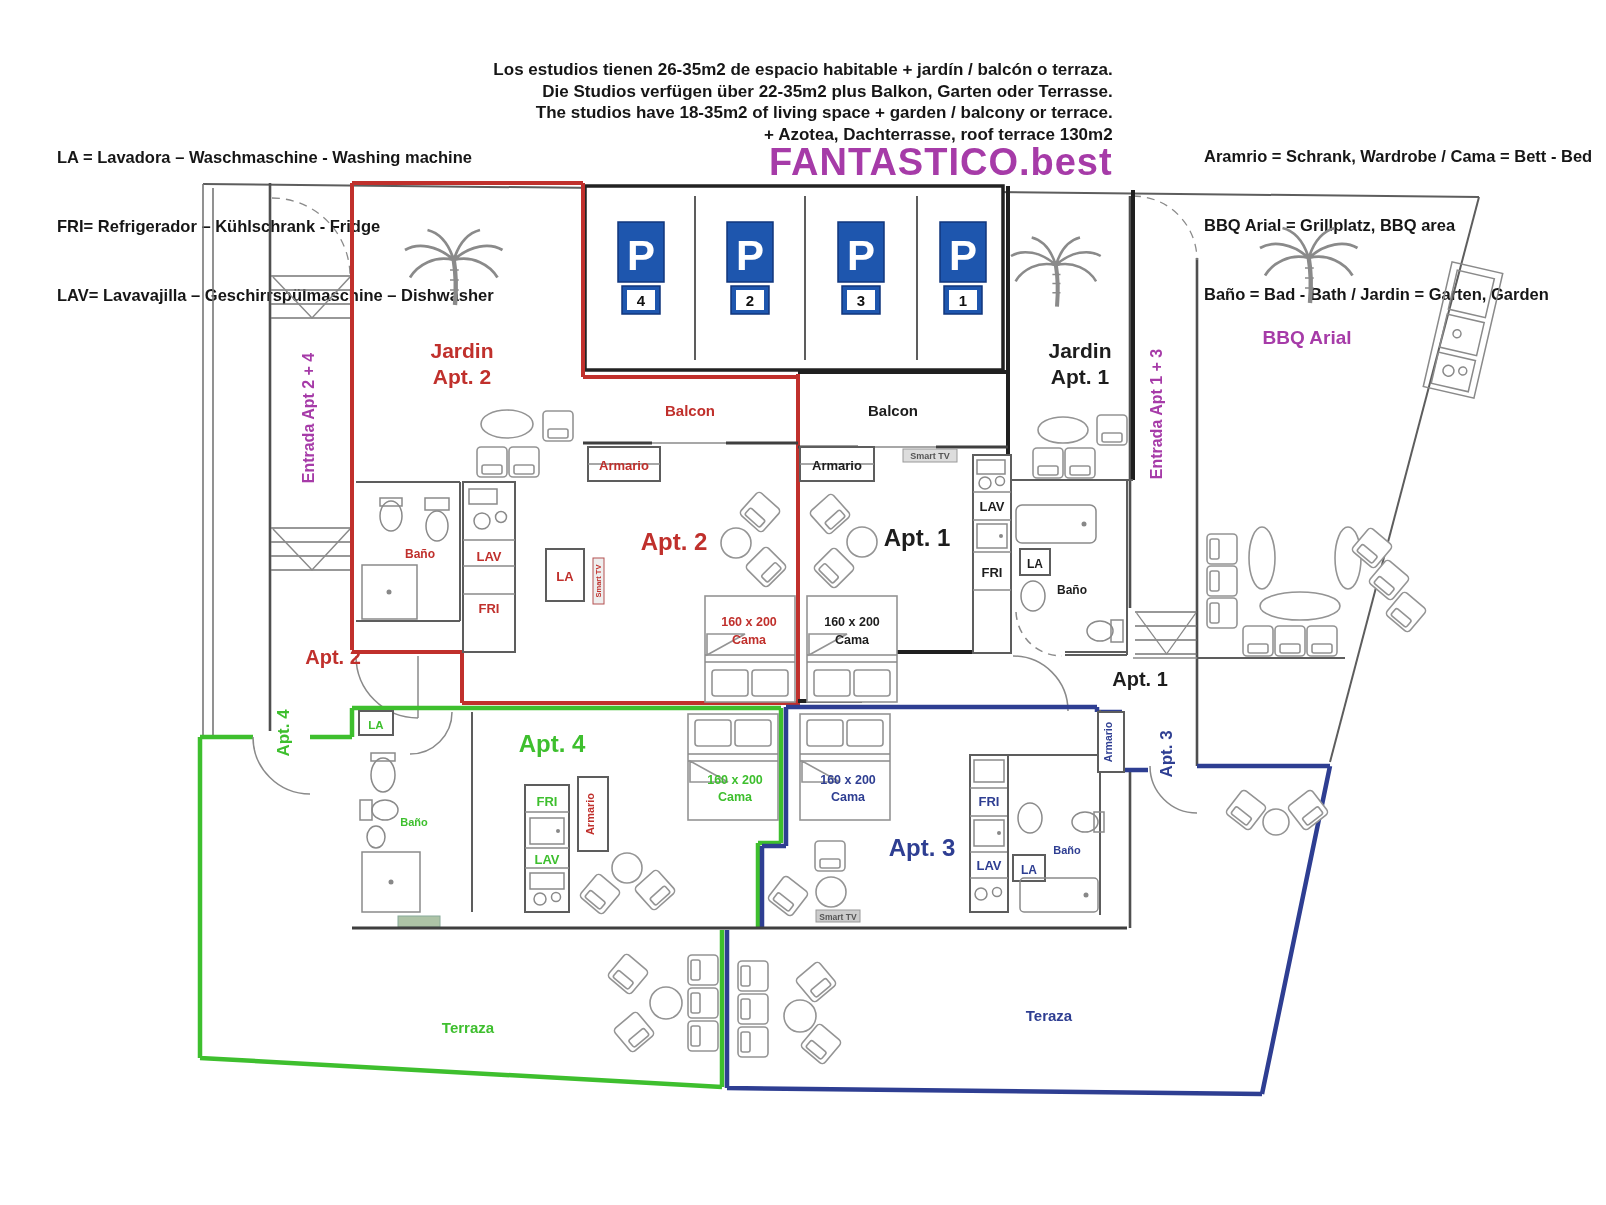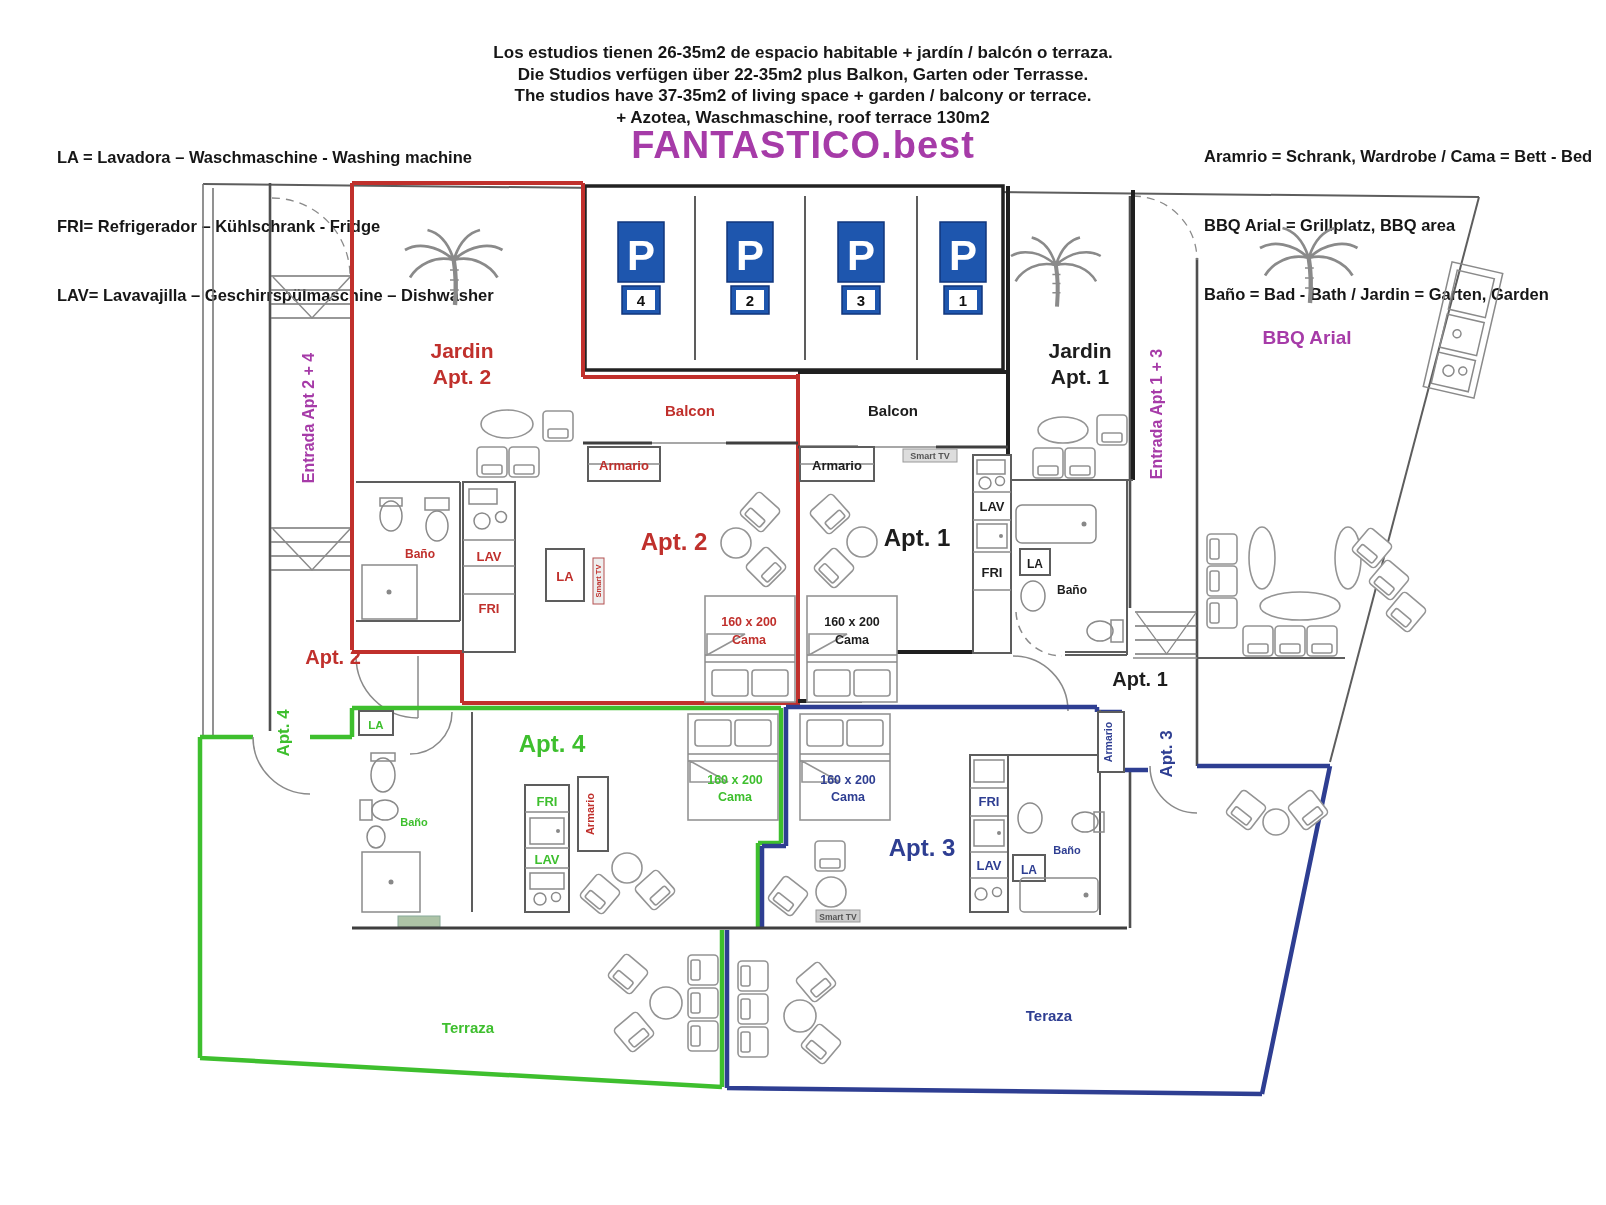--- a/index.html
+++ b/index.html
@@ -1,22 +1,22 @@
 <!DOCTYPE html>
 <html style="--apt1: #1f1f1f; --apt2: #c0302c; --apt3: #2e3e92; --apt4: #3ebf2e; --purple: #a63ba8; --pblue: #1e56ae;"><head>
 <meta charset="utf-8">
 <style>
   html,body{margin:0;padding:0;background:#ffffff;}
   .page{position:relative;width:1606px;height:1205px;background:#fff;overflow:hidden;
         font-family:"Liberation Sans",sans-serif;color:#161616;}
   .legend{position:absolute;font-size:16.5px;font-weight:700;line-height:23px;white-space:pre;}
   .legend-left{left:57px;top:100px;}
   .legend-right{left:1172px;top:99px;margin-left:32px;}
-  .intro{position:absolute;left:803px;top:42px;transform:translateX(-50%);
-         text-align:center;font-size:17px;font-weight:700;line-height:21.5px;white-space:nowrap;}
+  .intro{position:absolute;left:803px;top:59px;transform:translateX(-50%);
+         text-align:right;font-size:17px;font-weight:700;line-height:21.5px;white-space:nowrap;}
   .brand{font-size:38px;font-weight:700;color:var(--purple,#a63ba8);margin-top:7px;letter-spacing:1px;}
   svg{position:absolute;left:0;top:0;}
   svg path{fill:none;}
   .g1{stroke:#8a8a8a;stroke-width:1.3;}
   .g15{stroke:#777;stroke-width:1.6;}
   .g2{stroke:#5d5d5d;stroke-width:2;}
   .g25{stroke:#4f4f4f;stroke-width:2.6;}
   .g3{stroke:#3f3f3f;stroke-width:3.2;}
   .k4{stroke:var(--apt1,#1f1f1f);stroke-width:4;}
   .r4{stroke:var(--apt2,#c0302c);stroke-width:4;}
@@ -38,22 +38,22 @@
 
   <div class="legend legend-left">
     <div>LA = Lavadora – Waschmaschine - Washing machine</div>
     <div>FRI= Refrigerador – Kühlschrank - Fridge</div>
     <div>LAV= Lavavajilla – Geschirrspülmaschine – Dishwasher</div>
   </div>
 
   <div class="intro">
     <div>Los estudios tienen 26-35m2 de espacio habitable + jardín / balcón o terraza.</div>
     <div>Die Studios verfügen über 22-35m2 plus Balkon, Garten oder Terrasse.</div>
-    <div>The studios have 37-35m2 of living space + garden / balcony or terrace.</div>
-    <div>+ Azotea, Waschmaschine, roof terrace 130m2</div>
+    <div>The studios have 18-35m2 of living space + garden / balcony or terrace.</div>
+    <div>+ Azotea, Dachterrasse, roof terrace 130m2</div>
     <div class="brand">FANTASTICO.best</div>
   </div>
 
   <div class="legend legend-right">
     <div>Aramrio = Schrank, Wardrobe / Cama = Bett - Bed</div>
     <div>BBQ Arial = Grillplatz, BBQ area</div>
     <div>Baño = Bad - Bath / Jardin = Garten, Garden</div>
   </div>
 
   <svg width="1606" height="1205" viewBox="0 0 1606 1205">

